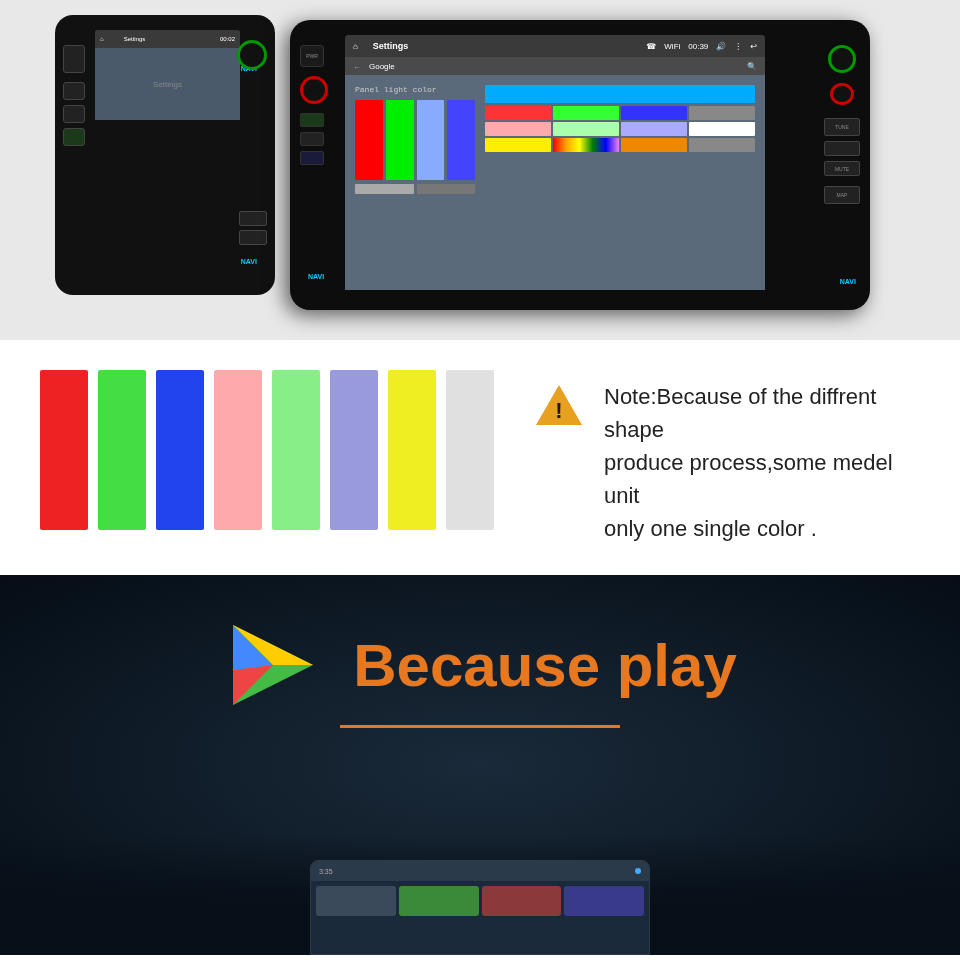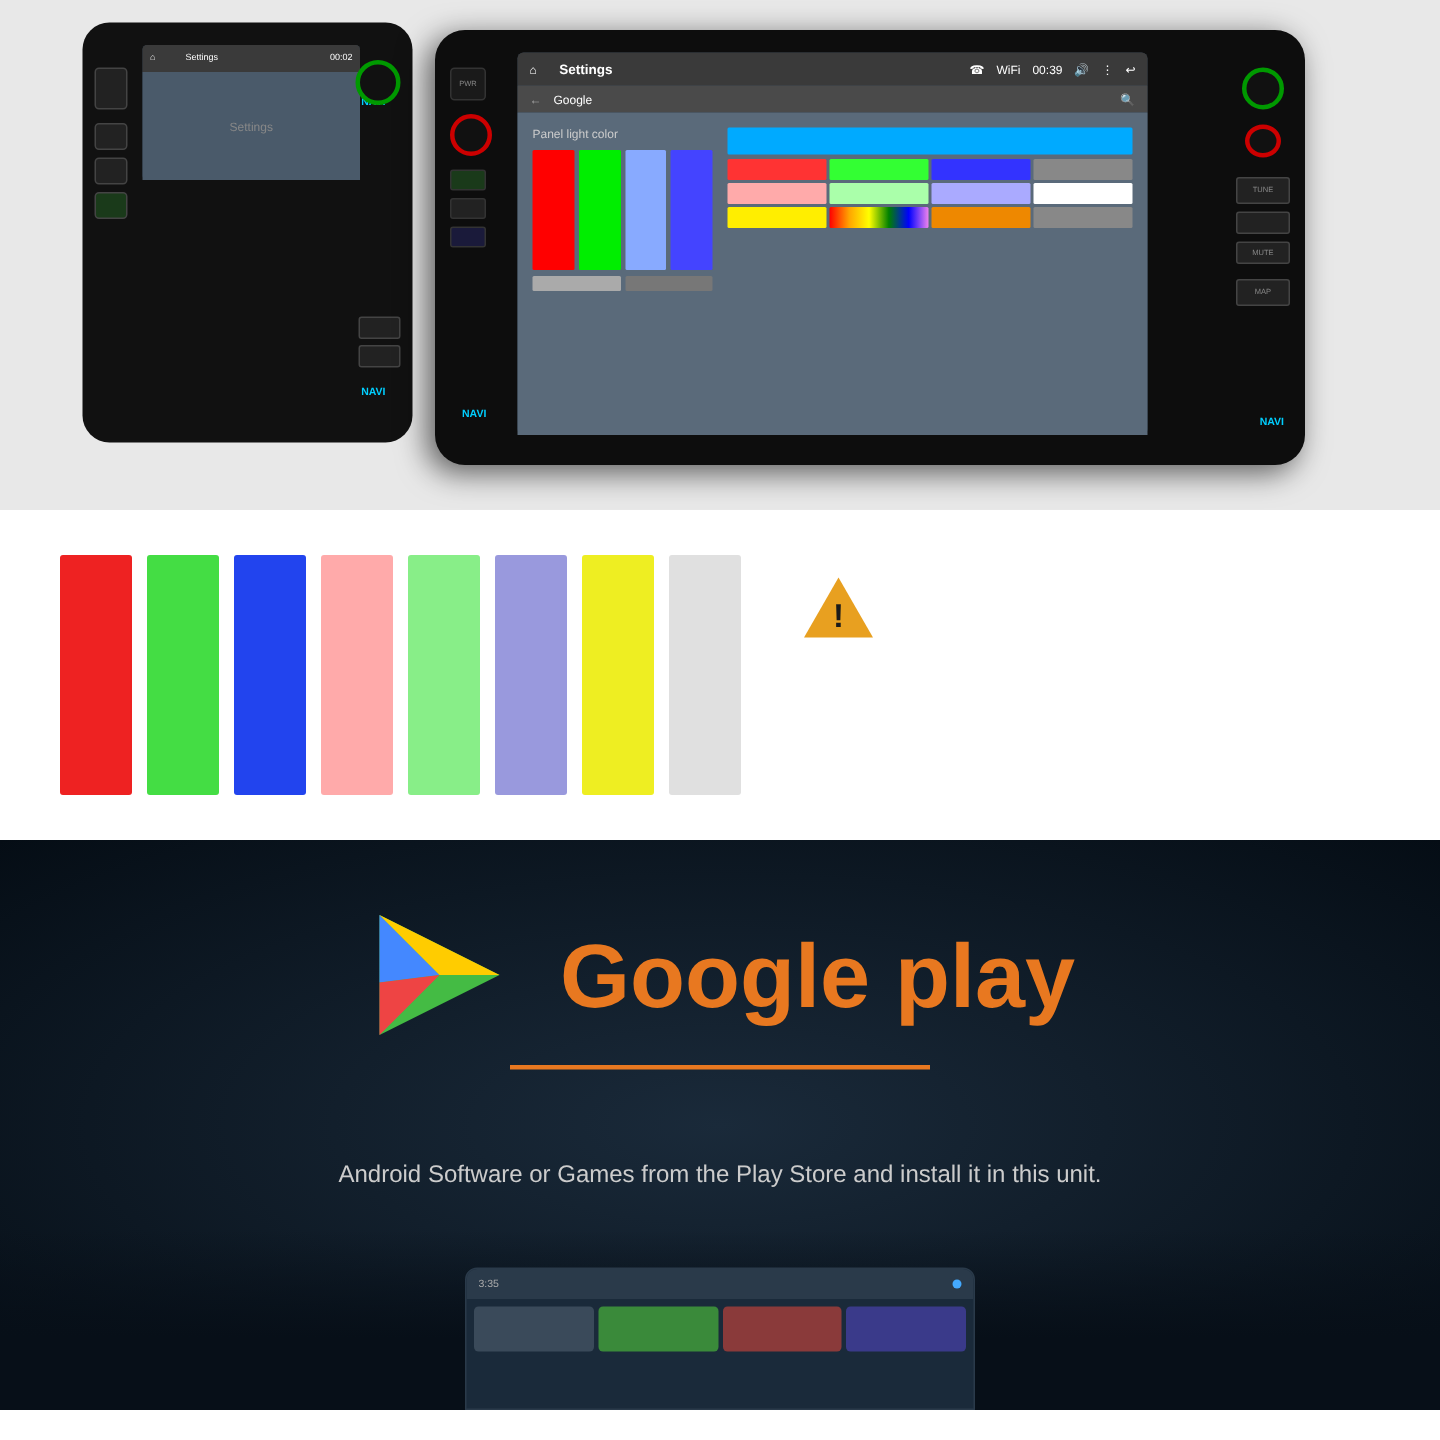--- a/index.html
+++ b/index.html
@@ -187,21 +187,21 @@
       </div>
 
       <div style="background:#4a4a4a;height:18px;display:flex;align-items:center;padding:0 8px;gap:8px;">
         <div style="color:#aaa;font-size:8px;">←</div>
         <div style="color:#fff;font-size:8px;">Google</div>
         <div style="margin-left:auto;color:#aaa;font-size:8px;">🔍</div>
       </div>
 
       <div style="background:#5a6a7a;height:calc(100% - 40px);padding:10px;display:flex;gap:10px;align-items:flex-start;">
 
-        <div style="width:120px;">
+        <div style="width:120px;font-family:Liberation Mono, monospace;">
           <div style="color:#ccc;font-size:8px;margin-bottom:6px;">Panel light color</div>
           <div style="display:flex;gap:3px;height:80px;">
             <div style="flex:1;background:linear-gradient(to bottom, #ff0000, #ff0000);border-radius:1px;"></div>
             <div style="flex:1;background:#00ee00;border-radius:1px;"></div>
             <div style="flex:1;background:linear-gradient(to bottom, #88aaff, #88aaff);border-radius:1px;"></div>
             <div style="flex:1;background:#4444ff;border-radius:1px;"></div>
           </div>
           <div style="display:flex;gap:3px;margin-top:4px;">
             <div style="flex:1;height:10px;background:#aaa;border-radius:1px;"></div>
             <div style="flex:1;height:10px;background:#777;border-radius:1px;"></div>
@@ -261,20 +261,25 @@
 
   <div class="note-section">
 
     <div class="warning-icon">
       <svg viewBox="0 0 50 50" width="50" height="50">
         <polygon points="25,5 48,45 2,45" fill="#e8a020" stroke="none"></polygon>
         <text x="25" y="38" text-anchor="middle" font-size="22" font-weight="bold" fill="#1a1a1a">!</text>
       </svg>
     </div>
 
+    <div class="note-text">
+      <span>Note:Because of the diffrent shape</span><br>
+      <span>produce process,some medel unit</span><br>
+      <span>only one single color .</span>
+    </div>
   </div>
 </div>
 
 <div class="bottom-section">
 
   <div style="position:absolute;top:0;left:0;right:0;bottom:0;background:radial-gradient(ellipse at center, #1a2a3a 0%, #050d15 100%);z-index:0;"></div>
 
   <div style="position:absolute;bottom:0;left:0;right:0;height:120px;background:linear-gradient(180deg, transparent 0%, #070f18 60%);z-index:1;"></div>
 
   <div style="position:absolute;bottom:0;left:50%;transform:translateX(-50%);width:340px;height:95px;background:#1a2a3a;border-radius:8px 8px 0 0;border:1px solid #2a3a4a;z-index:2;overflow:hidden;">
@@ -297,23 +302,22 @@
     <div class="google-play-header">
 
       <div class="play-logo">
         <svg viewBox="0 0 100 100" width="100" height="100">
           <polygon points="10,10 90,50 10,90" fill="#44bb44"></polygon>
           <polygon points="10,10 50,50 10,55" fill="#4488ff"></polygon>
           <polygon points="10,90 50,50 10,55" fill="#ee4444"></polygon>
           <polygon points="10,10 90,50 50,50" fill="#ffcc00"></polygon>
         </svg>
       </div>
-      <div class="google-play-title">Google play</div>
+      <div class="google-play-title">Because play</div>
     </div>
 
     <div class="google-play-underline"></div>
 
     <div class="google-play-desc">
       <br>
-      <span>Android Software or Games from the Play Store and install it in this unit.</span>
     </div>
   </div>
 </div>
 
 </body></html>

